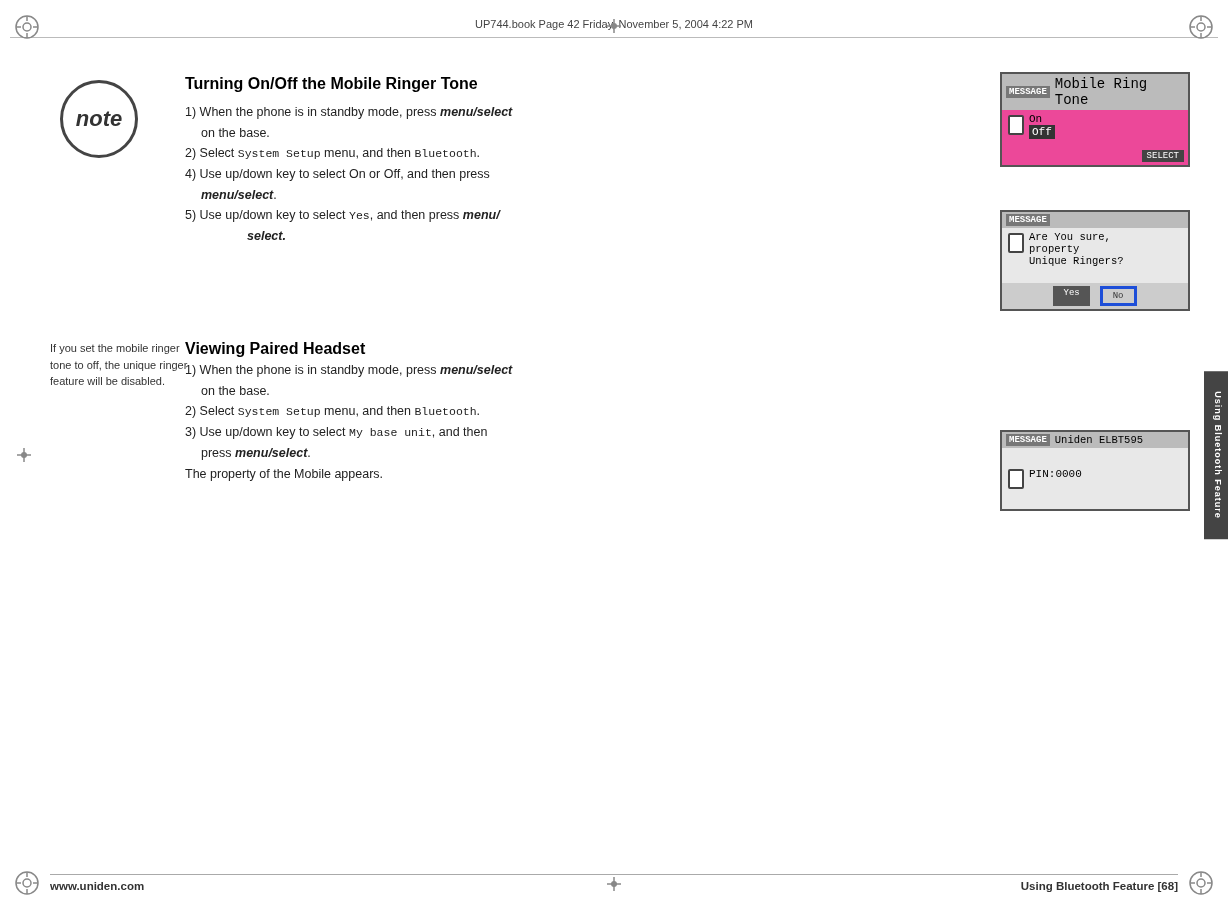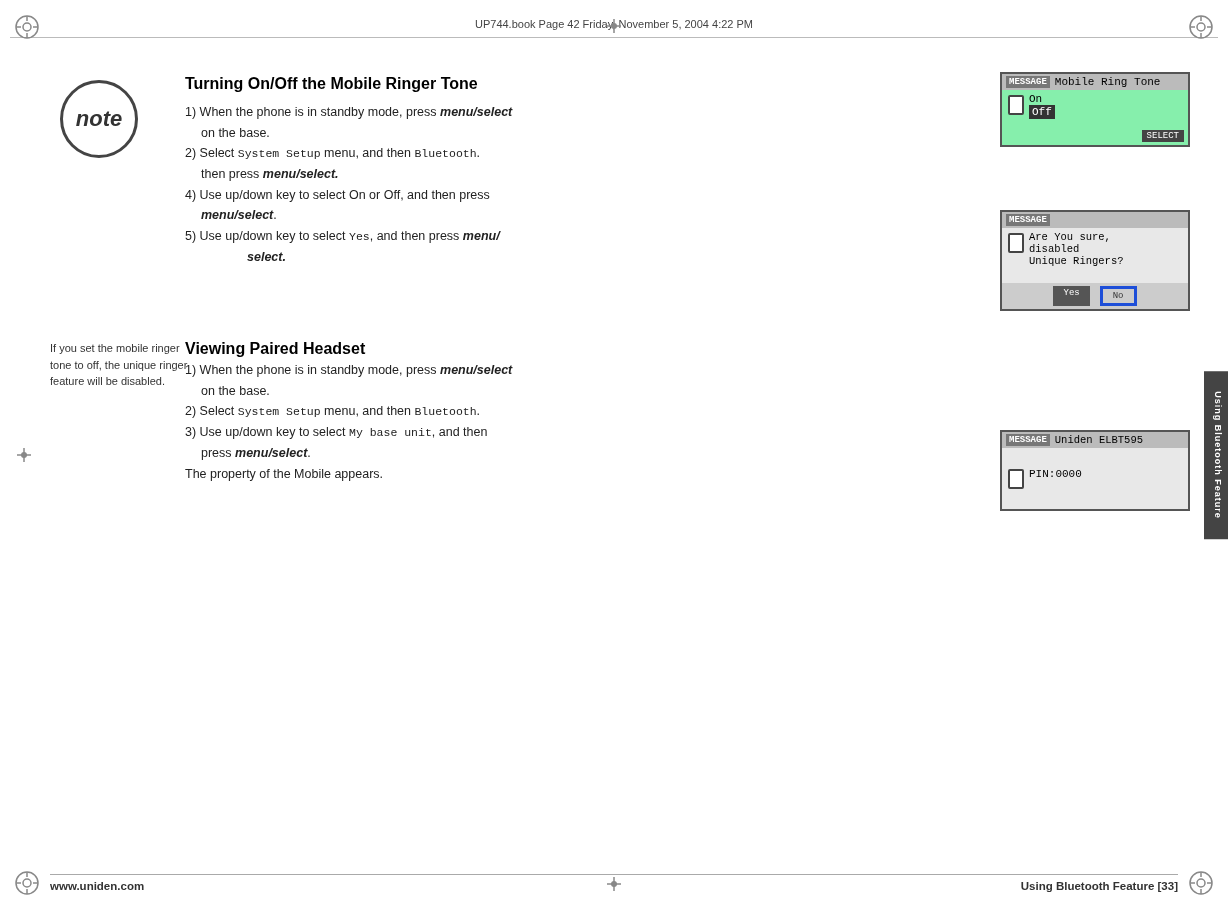--- a/index.html
+++ b/index.html
@@ -106,21 +106,20 @@
 </div>
 
 <div style="position:absolute;left:185px;top:75px;right:250px;font-size:16px;font-weight:bold;color:#000;">
   <span>Turning On/Off the Mobile Ringer Tone</span>
 </div>
 
 <div style="position:absolute;left:185px;top:102px;right:250px;font-size:12.5px;color:#222;line-height:1.65;">
   <p>1) When the phone is in standby mode, press <span style="font-weight:bold;font-style:italic;">menu/select</span></p>
   <p style="padding-left:16px;">on the base.</p>
   <p>2) Select <span style="font-family:'Courier New',monospace;font-size:11.5px;">System Setup</span> menu, and then <span style="font-family:'Courier New',monospace;font-size:11.5px;">Bluetooth</span>.</p>
-  <p style="padding-left:16px;">then press <span style="font-weight:bold;font-style:italic;">menu/select.</span></p>
   <p>4) Use up/down key to select On or Off, and then press</p>
   <p style="padding-left:16px;"><span style="font-weight:bold;font-style:italic;">menu/select</span>.</p>
   <p>5) Use up/down key to select <span style="font-family:'Courier New',monospace;font-size:11.5px;">Yes</span>, and then press <span style="font-weight:bold;font-style:italic;">menu/</span></p>
   <p style="padding-left:16px;"><span style="font-weight:bold;font-style:italic;margin-left:46px;">select.</span></p>
 </div>
 
 <div style="position:absolute;left:185px;top:330px;right:244px;font-size:16px;font-weight:bold;color:#000;margin-top:10px;">
   <span>Viewing Paired Headset</span>
 </div>
 
@@ -129,43 +128,43 @@
   <p style="padding-left:16px;">on the base.</p>
   <p>2) Select <span style="font-family:'Courier New',monospace;font-size:11.5px;">System Setup</span> menu, and then <span style="font-family:'Courier New',monospace;font-size:11.5px;">Bluetooth</span>.</p>
   <p>3) Use up/down key to select <span style="font-family:'Courier New',monospace;font-size:11.5px;">My base unit</span>, and then</p>
   <p style="padding-left:16px;">press <span style="font-weight:bold;font-style:italic;">menu/select</span>.</p>
   <p>The property of the Mobile appears.</p>
 </div>
 
 <div style="position:absolute;right:38px;top:72px;width:190px;border:2px solid #555;background:#d8d8d8;">
   <div style="background:#bbb;padding:2px 4px;display:flex;align-items:center;gap:5px;font-family:'Courier New',monospace;font-size:10px;">
     <span style="background:#777;color:white;padding:1px 3px;font-size:9px;font-weight:bold;">MESSAGE</span>
-    <span style="font-size:11px;">Mobile Ring Tone</span>
+    <span style="font-size:14px;">Mobile Ring Tone</span>
   </div>
-  <div style="background:#86efac;padding:3px 6px;position:relative;min-height:55px;">
+  <div style="background:#ec4899;padding:3px 6px;position:relative;min-height:55px;">
     <div style="display:flex;align-items:flex-start;gap:5px;">
       <div style="width:16px;height:20px;border:2px solid #444;border-radius:2px;background:white;flex-shrink:0;margin-top:2px;"></div>
       <div>
         <div style="font-family:'Courier New',monospace;font-size:11px;">On</div>
         <div style="font-family:'Courier New',monospace;font-size:11px;background:#333;color:white;padding:1px 3px;">Off</div>
       </div>
     </div>
     <div style="position:absolute;bottom:3px;right:4px;background:#444;color:white;font-size:9px;padding:1px 5px;font-family:'Courier New',monospace;">SELECT</div>
   </div>
 </div>
 
 <div style="position:absolute;right:38px;top:210px;width:190px;border:2px solid #555;background:#d8d8d8;">
   <div style="background:#bbb;padding:2px 4px;display:flex;align-items:center;gap:5px;font-family:'Courier New',monospace;font-size:10px;">
     <span style="background:#777;color:white;padding:1px 3px;font-size:9px;font-weight:bold;">MESSAGE</span>
   </div>
   <div style="background:#e8e8e8;padding:3px 6px;display:flex;gap:5px;min-height:55px;">
     <div style="width:16px;height:20px;border:2px solid #444;border-radius:2px;background:white;flex-shrink:0;margin-top:2px;"></div>
     <div>
       <div style="font-family:'Courier New',monospace;font-size:10.5px;">Are You sure,</div>
-      <div style="font-family:'Courier New',monospace;font-size:10.5px;">disabled</div>
+      <div style="font-family:'Courier New',monospace;font-size:10.5px;">property</div>
       <div style="font-family:'Courier New',monospace;font-size:10.5px;">Unique Ringers?</div>
     </div>
   </div>
   <div style="display:flex;justify-content:center;gap:10px;padding:3px;background:#ccc;">
     <div style="background:#555;color:white;font-size:9px;padding:2px 10px;font-family:'Courier New',monospace;">Yes</div>
     <div style="background:#ccc;color:#333;font-size:9px;padding:2px 10px;font-family:'Courier New',monospace;border:3px solid #1d4ed8;">No</div>
   </div>
 </div>
 
 <div style="position:absolute;right:38px;top:430px;width:190px;border:2px solid #555;background:#d8d8d8;">
@@ -174,14 +173,14 @@
     <span style="font-size:10.5px;">Uniden ELBT595</span>
   </div>
   <div style="background:#e8e8e8;padding:20px 6px;display:flex;gap:5px;min-height:45px;align-items:flex-start;">
     <div style="width:16px;height:20px;border:2px solid #444;border-radius:2px;background:white;flex-shrink:0;margin-top:1px;"></div>
     <div style="font-family:'Courier New',monospace;font-size:11px;">PIN:0000</div>
   </div>
 </div>
 
 <div style="position:absolute;bottom:18px;left:50px;right:50px;display:flex;justify-content:space-between;font-size:11.5px;font-weight:bold;color:#333;border-top:1px solid #aaa;padding-top:5px;">
   <span>www.uniden.com</span>
-  <span>Using Bluetooth Feature [33]</span>
+  <span>Using Bluetooth Feature [68]</span>
 </div>
 
 </body></html>

